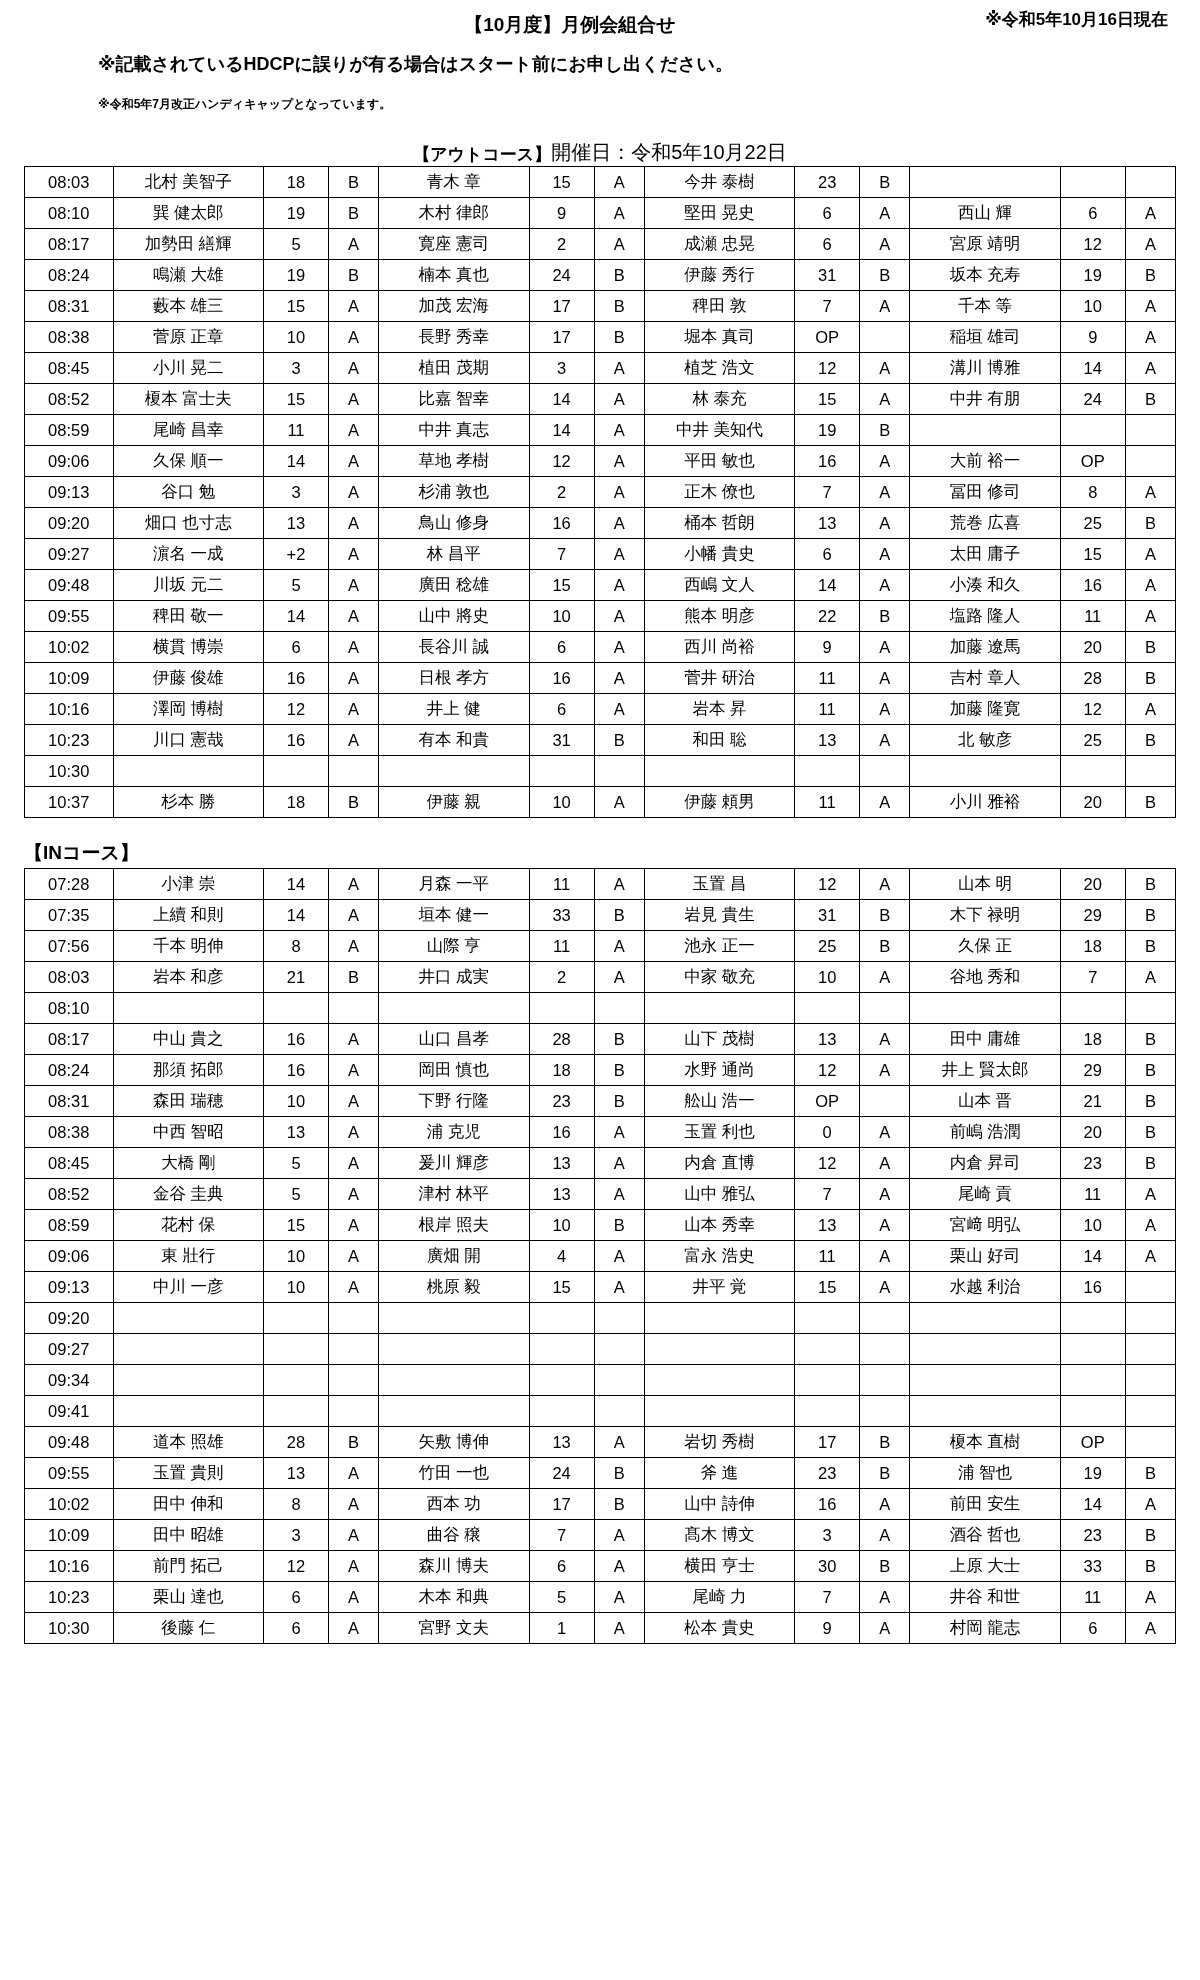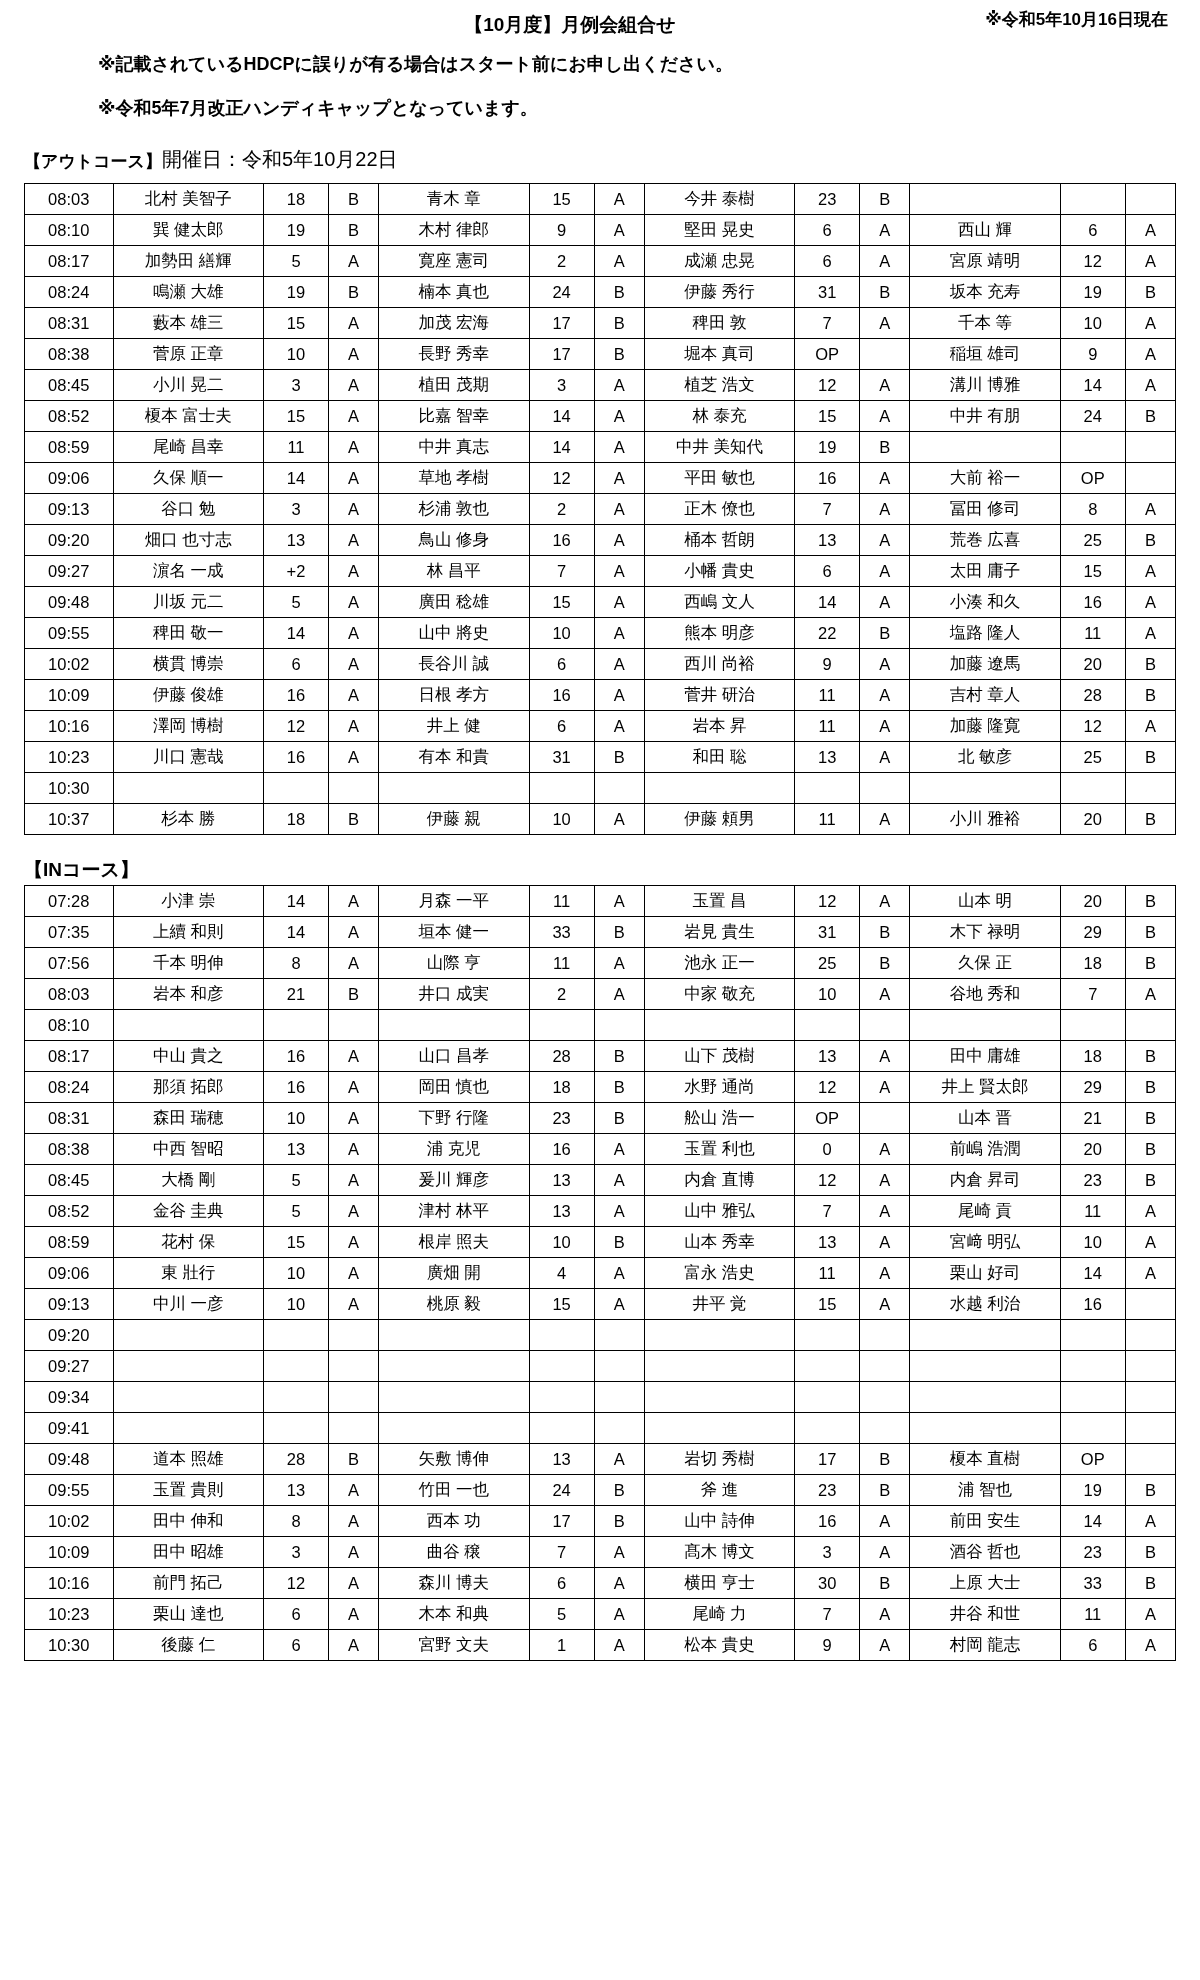--- a/index.html
+++ b/index.html
@@ -34,29 +34,29 @@
     top:2px;
     font-size:17px;
     font-weight:bold;
   }
   .notice{
     font-size:18px;
     font-weight:bold;
     margin:14px 0 16px 74px;
   }
   .notice2{
-    font-size:18px;
+    font-size:12px;
     font-weight:bold;
     margin:20px 0 0 74px;
   }
   .section-head{
     display:flex;
     align-items:flex-end;
-    justify-content:flex-start;
-    margin:26px 0 10px 0;
+    justify-content:center;
+    margin:26px 0 0 0;
   }
   .section-title{
     font-size:17px;
     font-weight:bold;
   }
   .event-date{
     font-size:20px;
     font-weight:normal;
   }
   table.tee{

